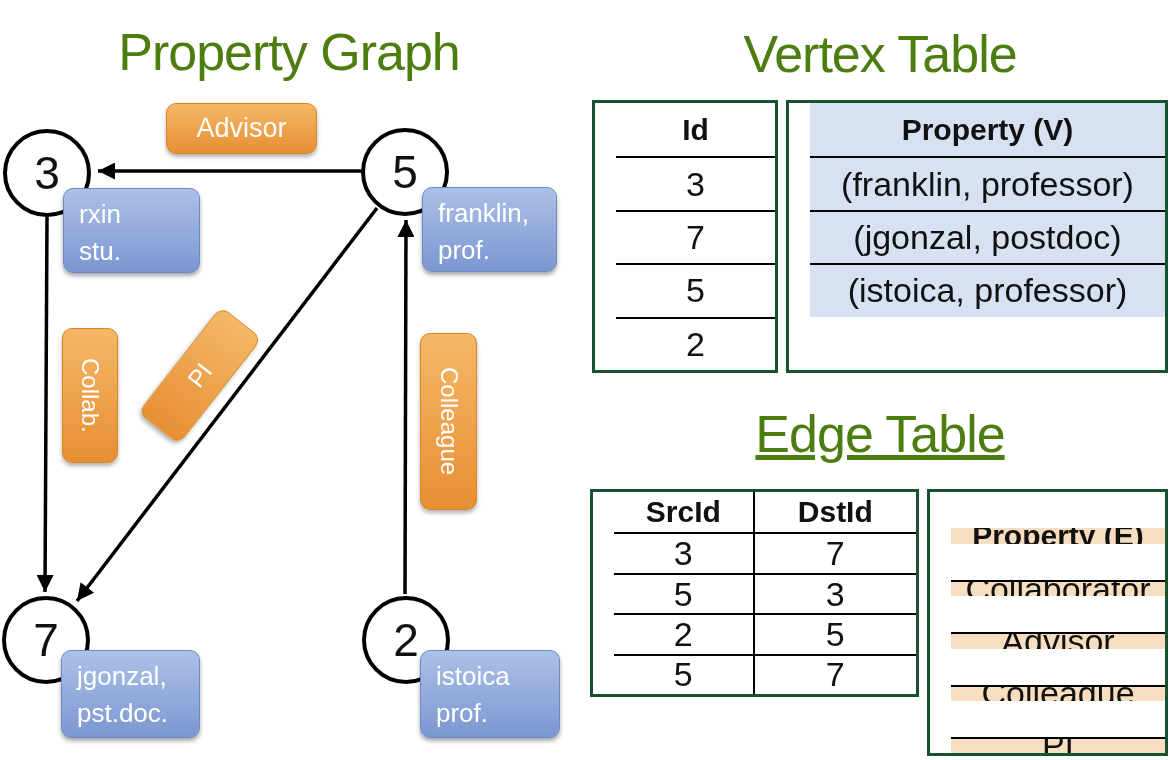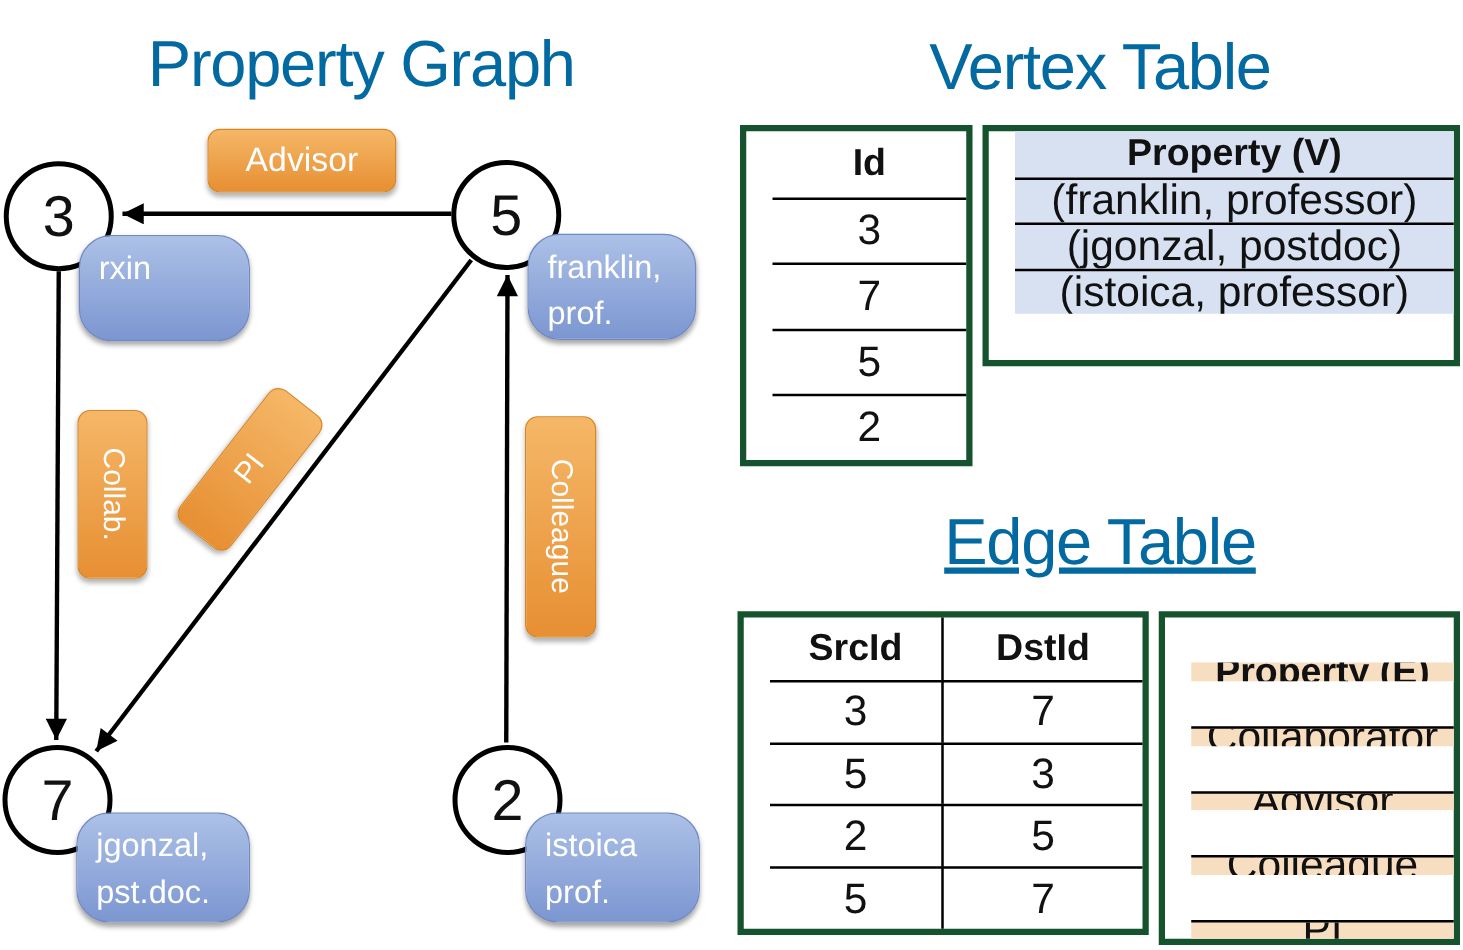--- a/index.html
+++ b/index.html
@@ -1,59 +1,59 @@
 <!DOCTYPE html>
 <html><head>
 <meta charset="utf-8">
 <style>
   html,body{margin:0;padding:0;background:#ffffff;}
   #stage{position:relative;width:1170px;height:760px;background:#ffffff;overflow:hidden;
          font-family:"Liberation Sans", sans-serif;color:#1c1c1c;}
 
   
   .big-title{position:absolute;text-align:center;font-size:52px;font-weight:400;
-             color:#0369a1;letter-spacing:-1px;white-space:nowrap;}
+             color:#4d7c0f;letter-spacing:-1px;white-space:nowrap;}
 
   
   #edges{position:absolute;left:0;top:0;z-index:1;}
 
   
   .node{position:absolute;width:88px;height:88px;box-sizing:border-box;
         border:4px solid #000;border-radius:50%;background:#fff;z-index:2;
         display:flex;align-items:center;justify-content:center;
         font-size:46px;color:#111;}
 
   
-  .vbox{position:absolute;z-index:3;box-sizing:border-box;border-radius:26px;
+  .vbox{position:absolute;z-index:3;box-sizing:border-box;border-radius:10px;
         background:linear-gradient(180deg,#ACC1E7 0%,#7C96D1 100%);
         border:1px solid #7089C2;box-shadow:0 3px 4px rgba(0,0,0,0.35);
         color:#fff;font-size:26px;line-height:1.42;padding:7px 6px 6px 15px;}
   .vbox span{display:block;}
 
   
   .elabel{position:absolute;z-index:2;box-sizing:border-box;border-radius:10px;
           background:linear-gradient(180deg,#F5B767 0%,#E78F33 100%);
           border:1px solid #D8861F;box-shadow:0 3px 4px rgba(0,0,0,0.3);
           color:#fff;display:flex;align-items:center;justify-content:center;}
   .vtext{writing-mode:vertical-rl;text-orientation:mixed;}
   .flip{transform:rotate(180deg);}
 
   
-  .tbl{position:absolute;box-sizing:border-box;border:5px solid #14532d;background:#fff;display:grid;padding-left:21px;}
+  .tbl{position:absolute;box-sizing:border-box;border:3px solid #14532d;background:#fff;display:grid;padding-left:21px;}
   .c{display:flex;align-items:center;justify-content:center;
      font-size:34px;color:#111;box-sizing:border-box;overflow:hidden;white-space:nowrap;}
   .hd{font-weight:bold;font-size:30px;}
   .bt{border-top:2px solid #000;}
   .bl{border-left:2px solid #000;}
   .bgB{background:#D7E1F2;}
   .bgT{background:#F8DEC1;margin-top:36px;}
 
   .vtbl-id  {left:592px;top:100px;width:186px;height:273px;grid-template-rows:repeat(5,1fr);}
-  .vtbl-prop{left:786px;top:100px;width:382px;height:193px;grid-template-rows:repeat(5,1fr);}
-  .etbl-ids {left:590px;top:489px;width:329px;height:259px;
+  .vtbl-prop{left:786px;top:100px;width:382px;height:273px;grid-template-rows:repeat(5,1fr);}
+  .etbl-ids {left:590px;top:489px;width:329px;height:208px;
              grid-template-columns:151fr 178fr;grid-template-rows:repeat(5,1fr);}
   .etbl-prop{left:927px;top:489px;width:241px;height:267px;grid-template-rows:repeat(5,1fr);}
 </style>
 </head>
 <body>
 
 <div id="stage">
 
   <div class="big-title" style="left:0;top:22px;width:578px;">Property Graph</div>
 
@@ -77,20 +77,21 @@
     </div>
   <div class="node" style="left:2px;top:596px;">
     <span>7</span>
     </div>
   <div class="node" style="left:362px;top:596px;">
     <span>2</span>
     </div>
 
   <div class="vbox" style="left:63px;top:188px;width:137px;height:85px;">
     <span>rxin</span>
+    <span>stu.</span>
   </div>
   <div class="vbox" style="left:422px;top:187px;width:135px;height:85px;">
     <span>franklin,</span>
     <span>prof.</span>
   </div>
   <div class="vbox" style="left:61px;top:650px;width:139px;height:88px;">
     <span>jgonzal,</span>
     <span>pst.doc.</span>
   </div>
   <div class="vbox" style="left:420px;top:650px;width:140px;height:88px;">

